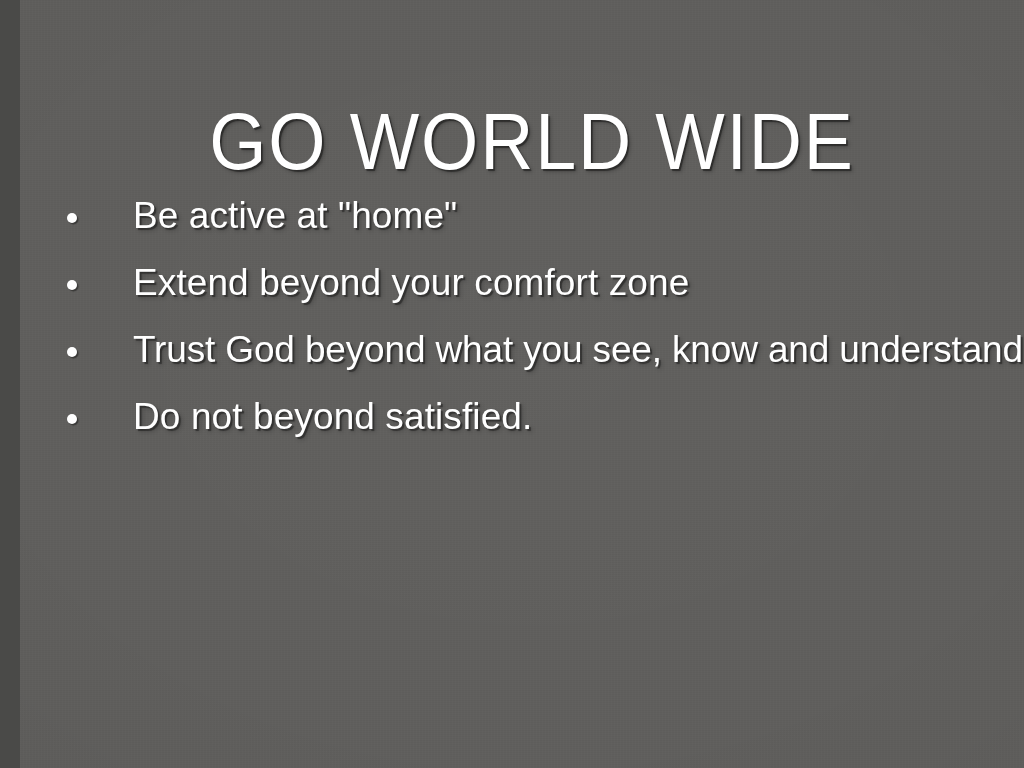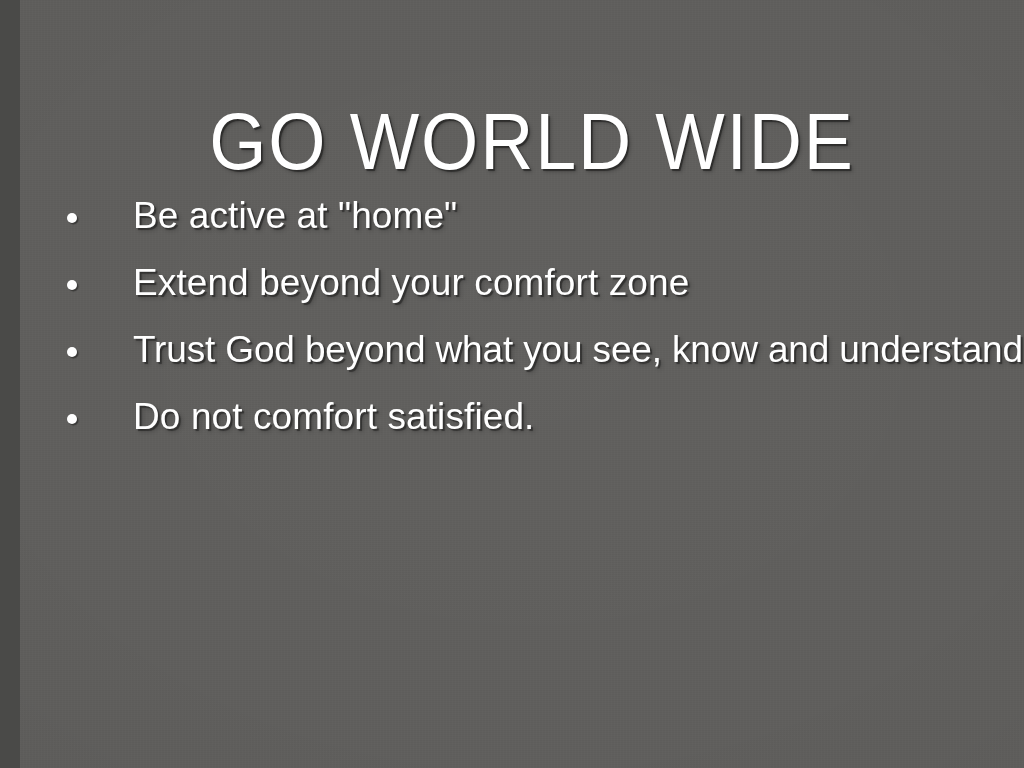--- a/index.html
+++ b/index.html
@@ -146,18 +146,18 @@
       <span class="bullet-text">Extend beyond your comfort zone</span>
     </li>
 
     <li class="bullet-row">
       <span class="bullet-marker"></span>
       <span class="bullet-text">Trust God beyond what you see, know and understand</span>
     </li>
 
     <li class="bullet-row">
       <span class="bullet-marker"></span>
-      <span class="bullet-text">Do not comfort satisfied.</span>
+      <span class="bullet-text">Do not beyond satisfied.</span>
     </li>
 
   </ul>
 
 </div>
 
 </body></html>

